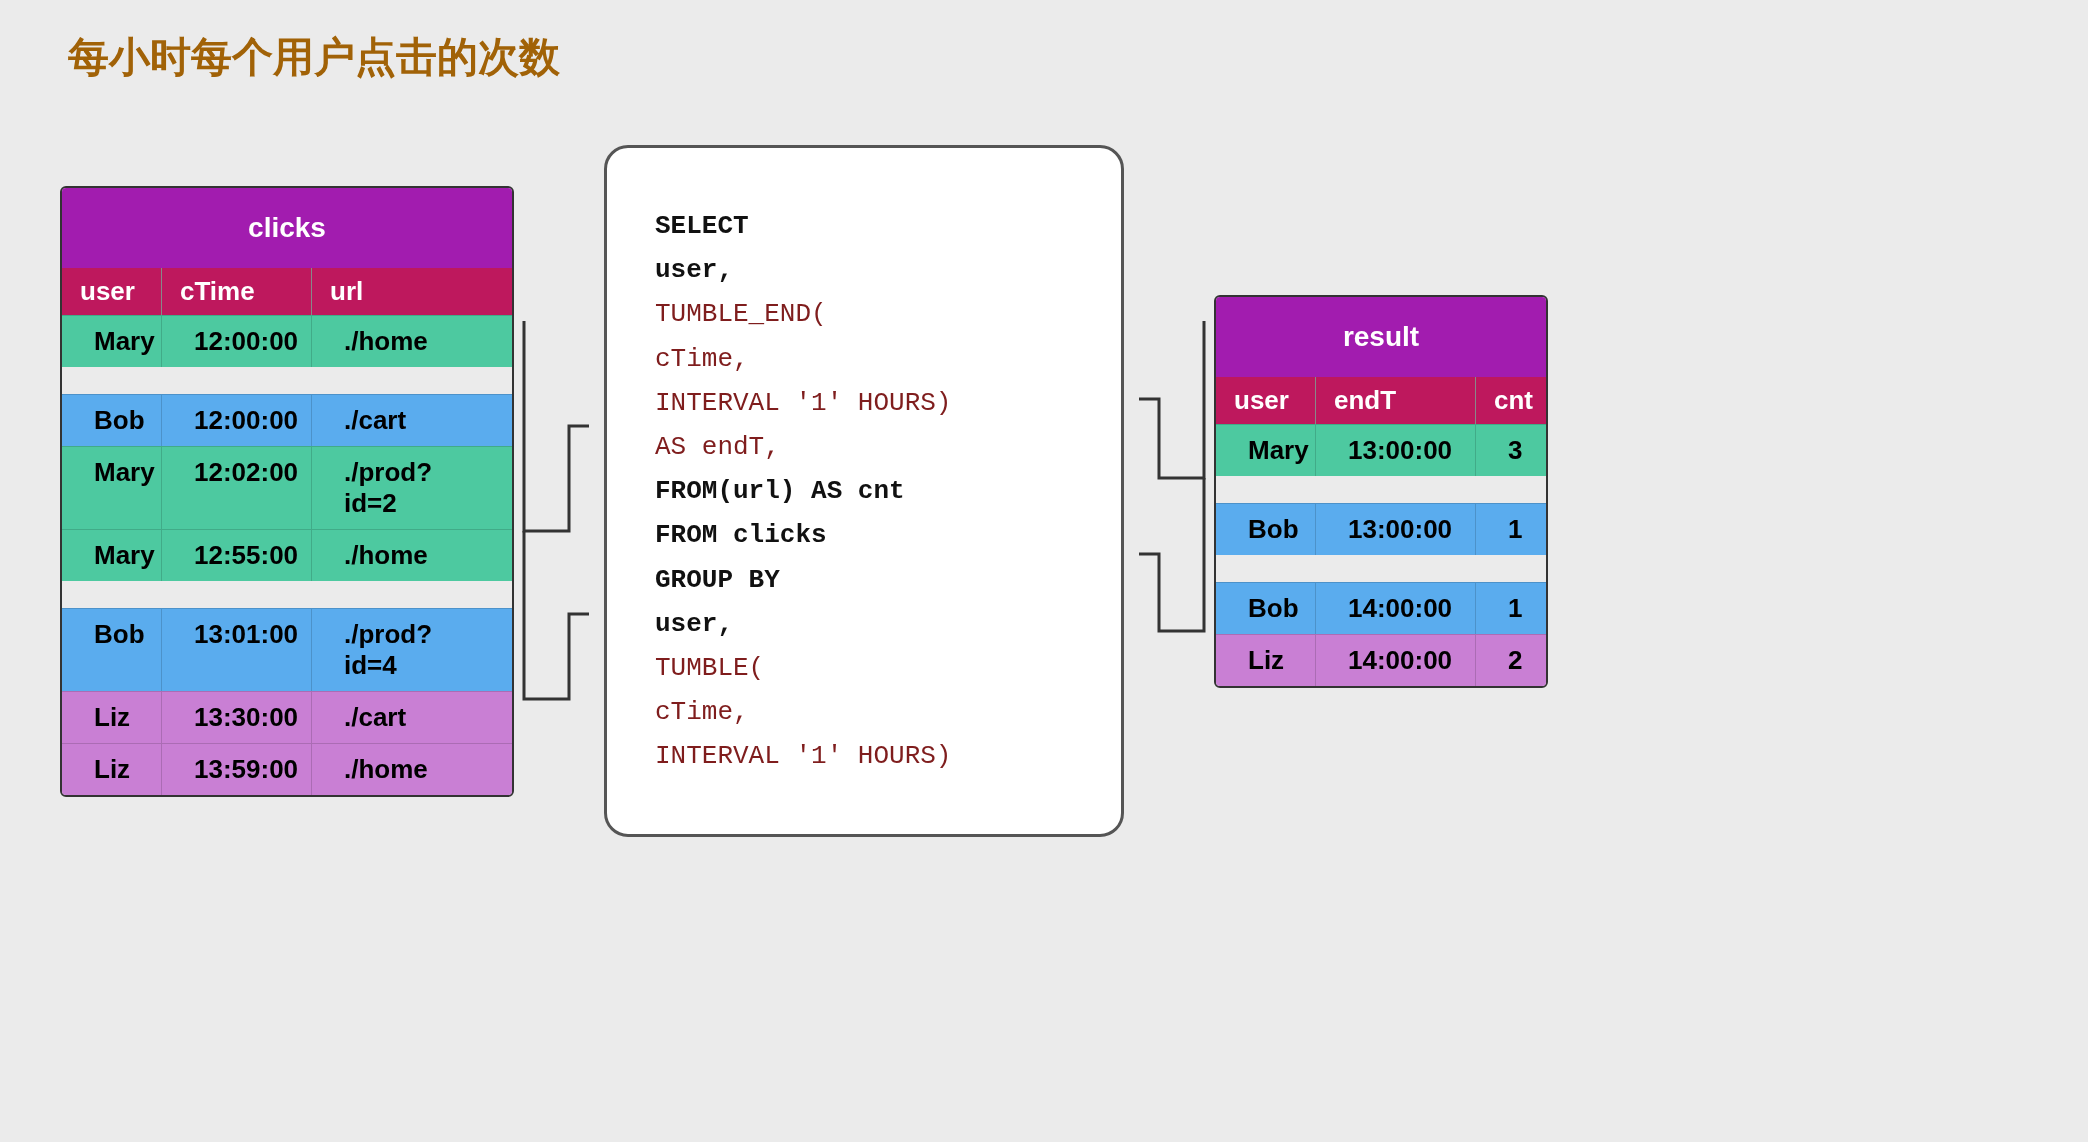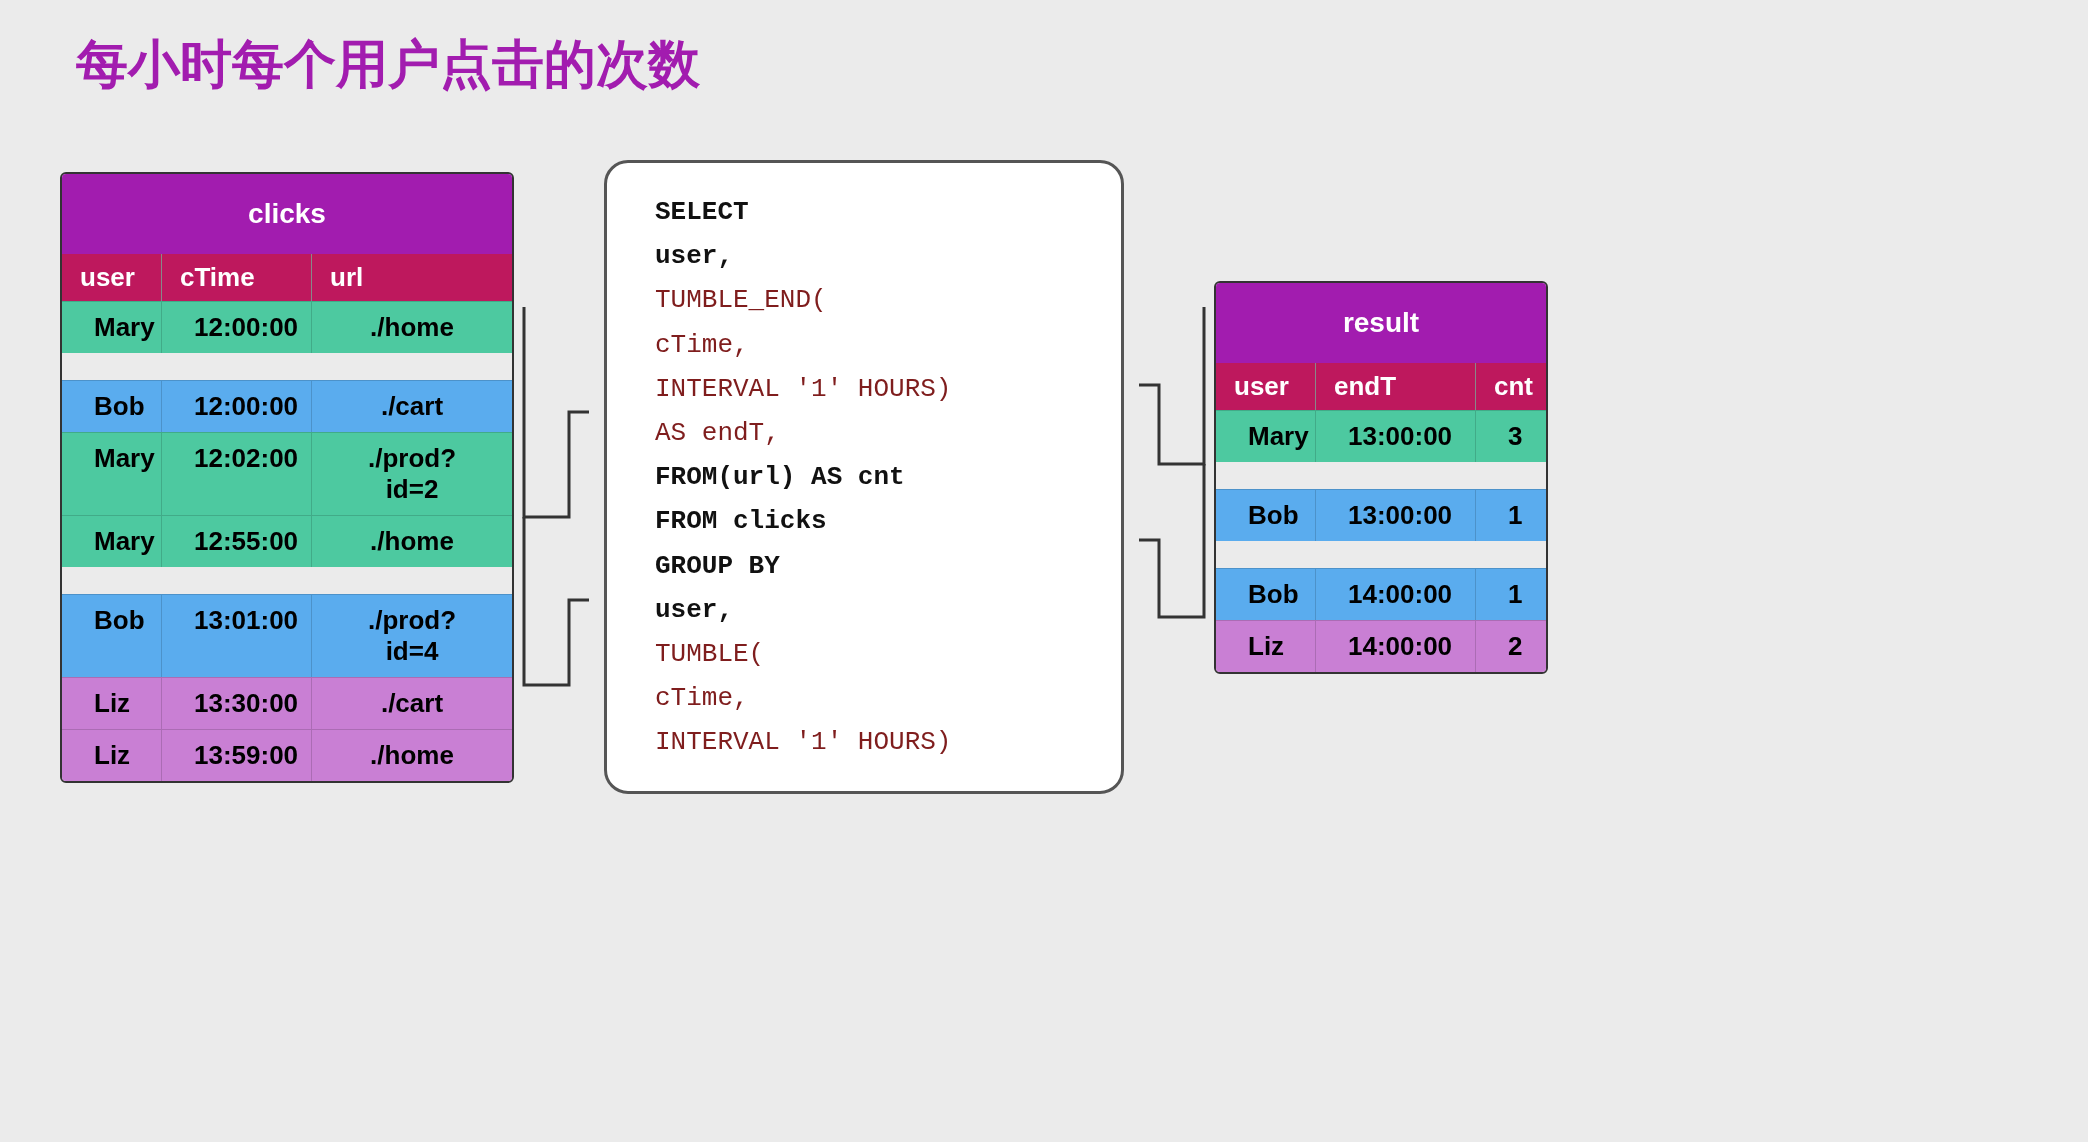--- a/index.html
+++ b/index.html
@@ -22,25 +22,25 @@
     .main-title {
       text-align: center;
       font-size: 72px;
       font-weight: 900;
       color: #111;
       margin-bottom: 40px;
       letter-spacing: -1px;
     }
 
     .subtitle {
-      font-size: 52px;
+      font-size: 41px;
       font-weight: 700;
-      color: #a21caf;
+      color: #a16207;
       margin-bottom: 60px;
-      margin-left: 16px;
+      margin-left: 8px;
     }
 
     
     .table-container {
       border: 2px solid #333;
       border-radius: 6px;
       overflow: hidden;
       flex-shrink: 0;
     }
 
@@ -72,21 +72,20 @@
     .table-row {
       display: flex;
       font-size: 26px;
       font-weight: 600;
       border-top: 1px solid rgba(0,0,0,0.15);
     }
 
     .table-row .cell {
       padding: 10px 32px;
       border-right: 1px solid rgba(0,0,0,0.15);
-      text-align: center;
     }
     .table-row .cell:last-child {
       border-right: none;
     }
 
     .col-user { width: 100px; }
     .col-ctime { width: 150px; }
     .col-url { width: 200px; }
 
     
@@ -96,21 +95,21 @@
 
     .row-green { background: #4dc9a0; color: #000; }
     .row-blue { background: #5aacee; color: #000; margin-top: 27px; }
     .row-purple { background: #c97fd4; color: #000; }
 
     
     .sql-box {
       background: #fff;
       border: 3px solid #555;
       border-radius: 24px;
-      padding: 27px 48px;
+      padding: 56px 48px;
       font-family: 'Courier New', monospace;
       font-size: 26px;
       line-height: 1.7;
       flex-shrink: 0;
       min-width: 520px;
     }
 
     .sql-black { color: #111; font-weight: 700; }
     .sql-pink { color: #7f1d1d; font-weight: 400; }
 

